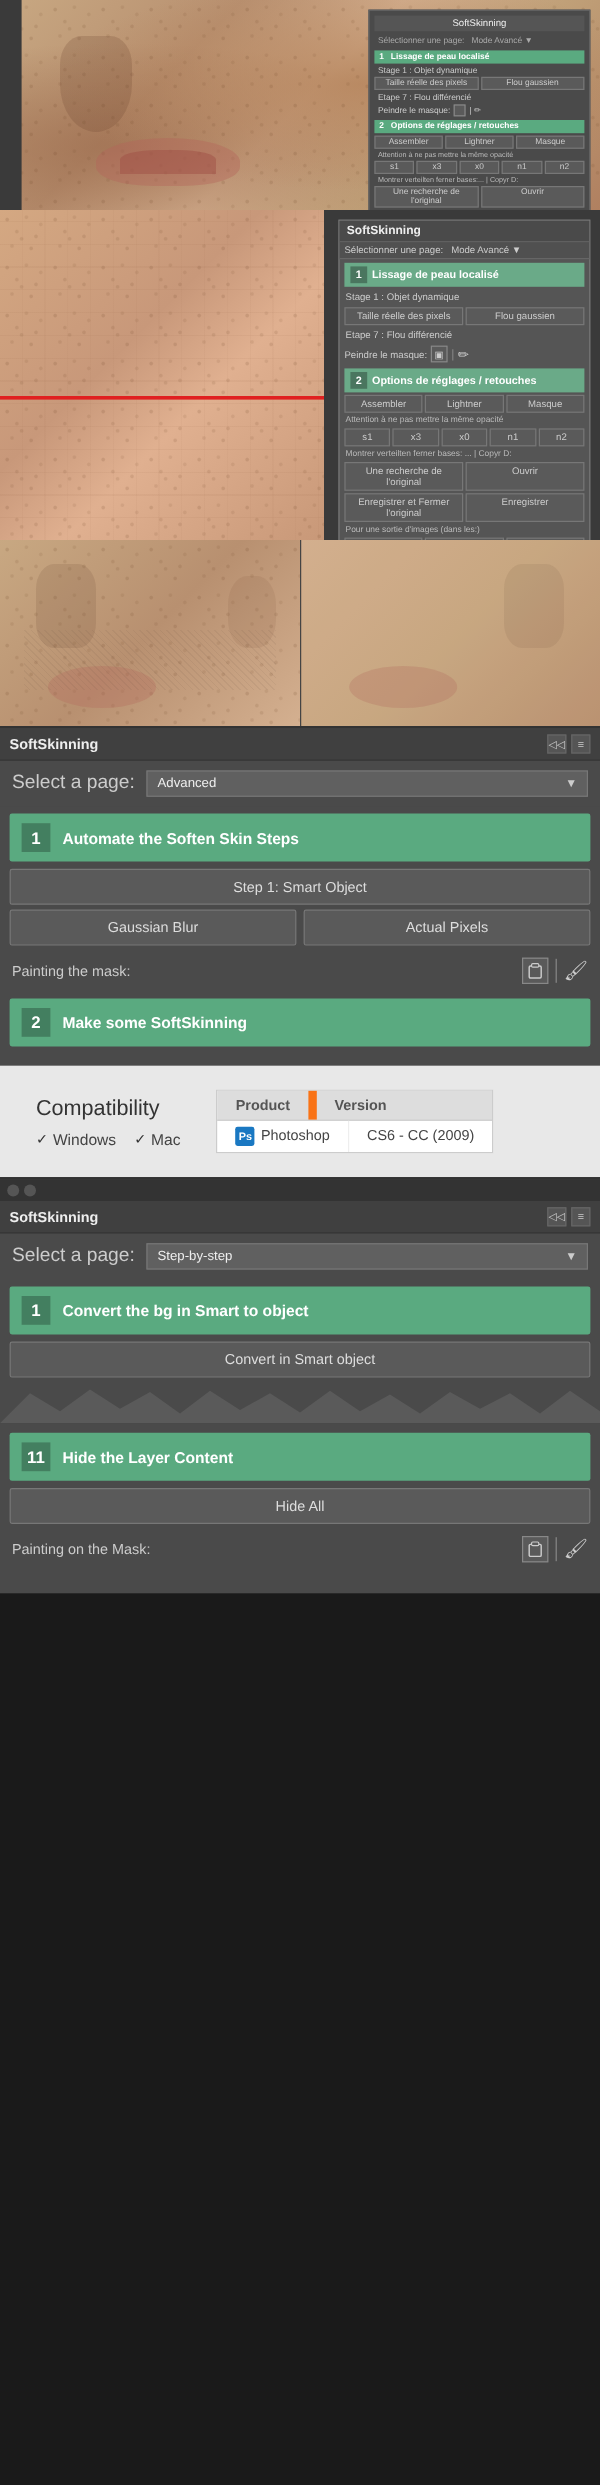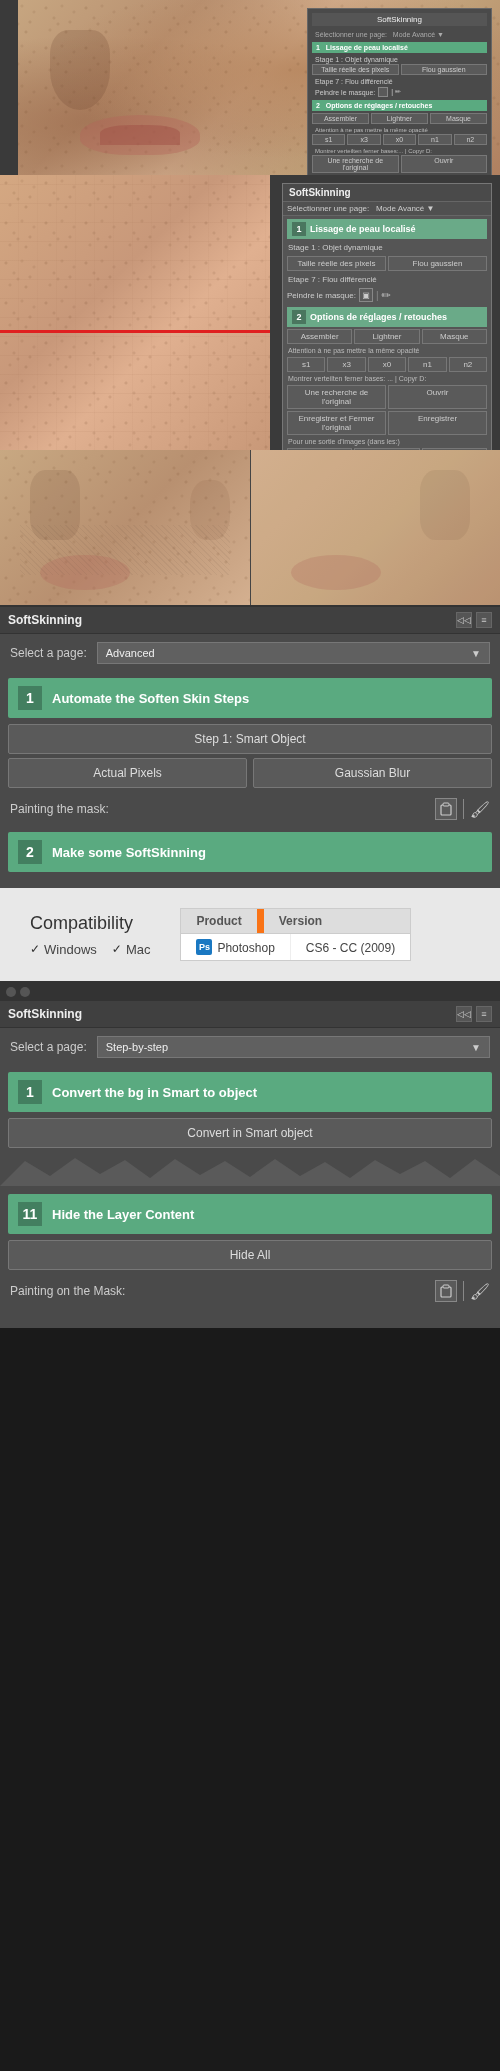--- a/index.html
+++ b/index.html
@@ -231,21 +231,21 @@
     }
     .select-row {
       display: flex;
       align-items: center;
       padding: 8px 10px;
       gap: 10px;
       background: #4a4a4a;
     }
     .select-label {
       color: #ccc;
-      font-size: 12px;
+      font-size: 16px;
     }
     .select-dropdown {
       background: #606060;
       border: 1px solid #777;
       color: #eee;
       padding: 4px 8px;
       font-size: 11px;
       flex: 1;
       display: flex;
       align-items: center;
@@ -399,21 +399,21 @@
     .compat-table-row {
       display: flex;
       border-bottom: 1px solid #eee;
     }
     .compat-table-row:last-child { border-bottom: none; }
     .compat-cell {
       padding: 5px 15px;
       color: #444;
       border-right: 1px solid #eee;
       display: flex;
-      align-items: flex-end;
+      align-items: flex-start;
       gap: 5px;
     }
     .compat-cell:last-child { border-right: none; }
     .ps-icon {
       width: 16px;
       height: 16px;
       background: #1a78c2;
       color: #fff;
       font-size: 9px;
       font-weight: bold;
@@ -595,22 +595,22 @@
   </div>
 
   <div class="section-header-green">
     <div class="section-num-box">1</div>
     <span class="section-header-text">Automate the Soften Skin Steps</span>
   </div>
 
   <div class="action-btn">Step 1: Smart Object</div>
 
   <div class="action-btn-row">
+    <div class="action-btn-half">Gaussian Blur</div>
     <div class="action-btn-half">Actual Pixels</div>
-    <div class="action-btn-half">Gaussian Blur</div>
   </div>
 
 
   <div class="painting-row">
     <span class="painting-label">Painting the mask:</span>
     <div class="mask-icons">
       <div class="mask-icon-lg">
         <svg width="14" height="14" viewBox="0 0 14 14" fill="none">
           <rect x="2" y="3" width="10" height="10" rx="1" stroke="#ccc" stroke-width="1.2" fill="none"></rect>
           <rect x="4" y="1" width="6" height="3" rx="1" stroke="#ccc" stroke-width="1" fill="#5a5a5a"></rect>

